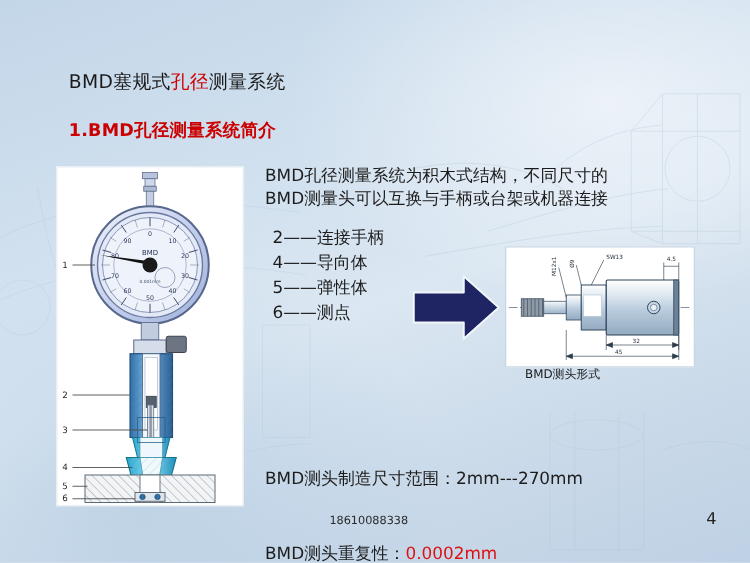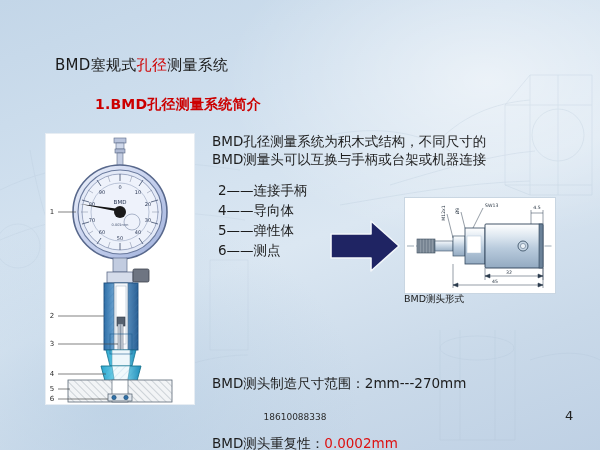--- a/index.html
+++ b/index.html
@@ -18,21 +18,21 @@
   }
   
   .wm{position:absolute;pointer-events:none;opacity:.5;}
   .wm svg{display:block;}
 
   .txt{position:absolute;white-space:pre;}
 
   #title{left:55px;top:56px;font-size:15px;color:#1a1a1a;letter-spacing:.3px;}
   #title .red{color:#d00000;}
 
-  #subtitle{left:55px;top:96px;font-size:14px;color:#cc0000;font-weight:bold;letter-spacing:.2px;margin-left:40px;}
+  #subtitle{left:55px;top:96px;font-size:14px;color:#cc0000;font-weight:bold;letter-spacing:.2px;}
 
   #para{left:212px;top:132px;font-size:13.5px;color:#1c1c1c;line-height:18px;}
 
   #list{left:218px;top:180px;font-size:13.5px;color:#1c1c1c;line-height:20px;}
 
   #spec{left:212px;top:333px;font-size:13.5px;color:#1c1c1c;line-height:20px;}
   #spec .red{color:#dd1111;}
 
   #footer{left:200px;top:412px;font-size:9px;color:#2b2b2b;line-height:11px;text-align:center;width:190px;}
 
@@ -41,21 +41,21 @@
   
   #leftpic{
     position:absolute;left:45px;top:133px;width:148px;height:270px;
     background:#ffffff;border:1px solid #e7edf3;overflow:hidden;
   }
   
   #rightpic{
     position:absolute;left:404px;top:197px;width:150px;height:95px;
     background:#ffffff;border:1px solid #c9d6e2;overflow:hidden;
   }
-  #caption{left:404px;top:293px;font-size:9.5px;color:#1c1c1c;}
+  #caption{left:420px;top:293px;font-size:9.5px;color:#1c1c1c;}
 
   
   #arrow{position:absolute;left:327px;top:218px;width:76px;height:56px;}
 </style>
 </head>
 <body>
 
 <div id="slide">
 
   <div class="wm" style="left:330px;top:55px;width:270px;height:180px;">

